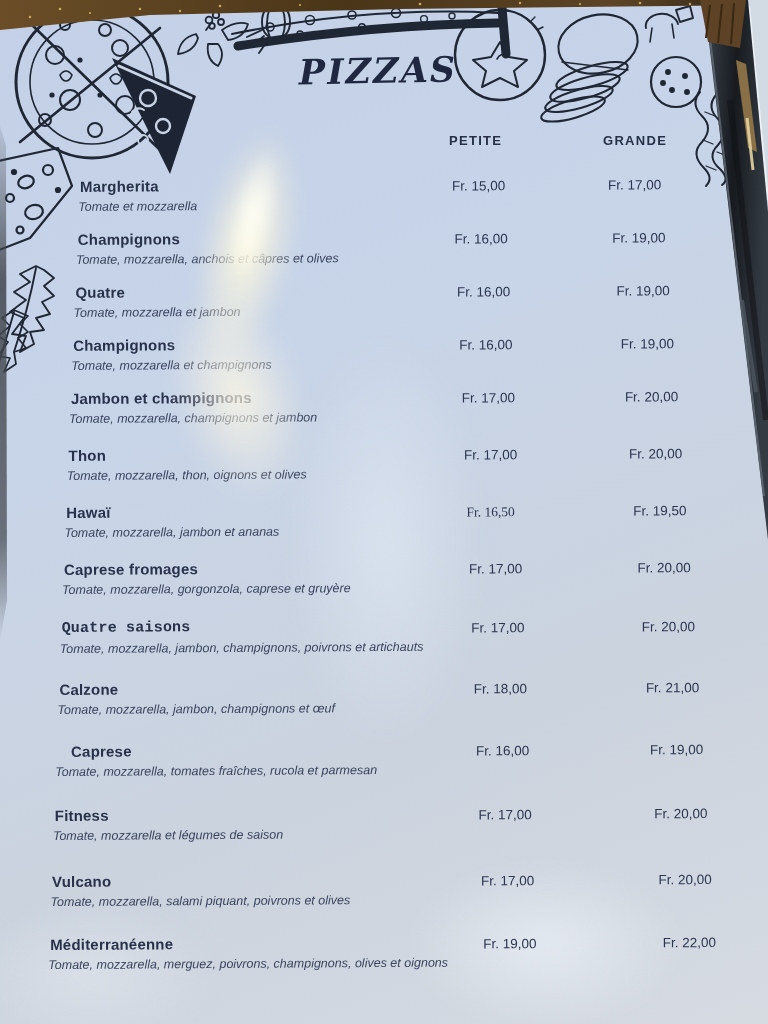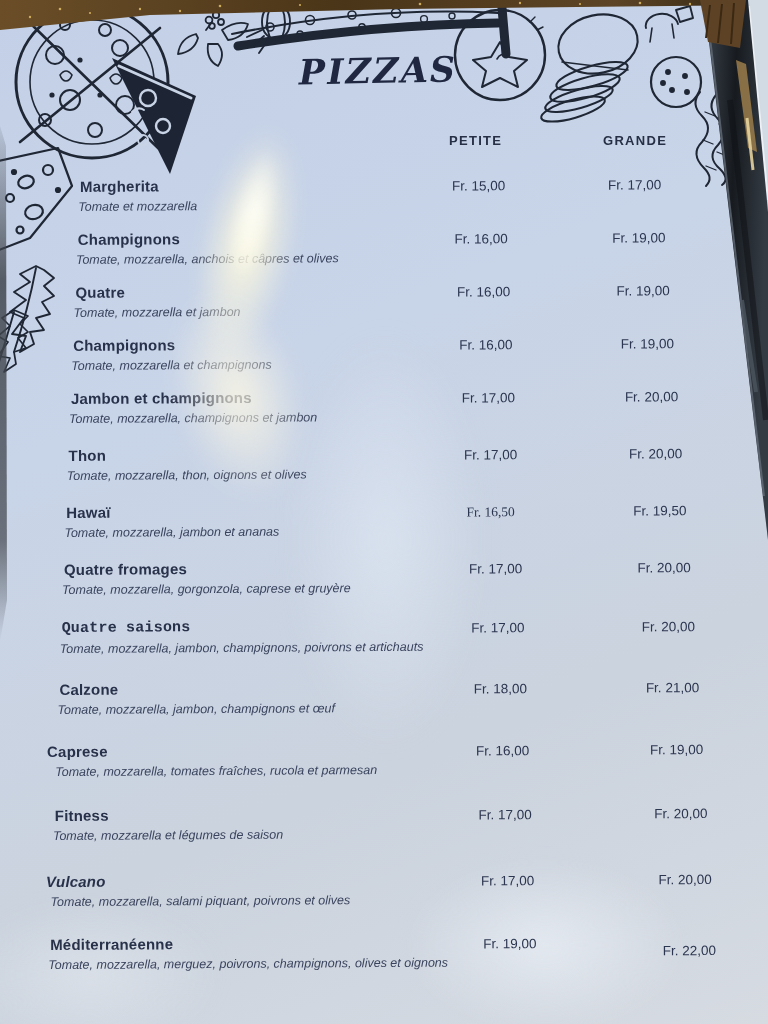--- a/index.html
+++ b/index.html
@@ -201,60 +201,60 @@
         <div class="price" style="left: 464px;">Fr. 17,00</div>
         <div class="price" style="left: 629px;">Fr. 20,00</div>
       </div>
       <div class="row" style="top: 504px;">
         <div class="item-name" style="left: 66.2px;">Hawaï</div>
         <div class="item-desc" style="left: 64.2px;">Tomate, mozzarella, jambon et ananas</div>
         <div class="price" style="left: 466.4px; font-family: Liberation Serif, serif;">Fr. 16,50</div>
         <div class="price" style="left: 633.2px;">Fr. 19,50</div>
       </div>
       <div class="row" style="top: 561px;">
-        <div class="item-name" style="left: 63.9px;">Quatre fromages</div>
+        <div class="item-name" style="left: 63.9px;">Caprese fromages</div>
         <div class="item-desc" style="left: 61.9px;">Tomate, mozzarella, gorgonzola, caprese et gruyère</div>
         <div class="price" style="left: 468.8px;">Fr. 17,00</div>
         <div class="price" style="left: 637.4px;">Fr. 20,00</div>
       </div>
       <div class="row" style="top: 620px;">
         <div class="item-name" style="left: 61.6px; font-family: Liberation Mono, monospace;">Quatre saisons</div>
         <div class="item-desc" style="left: 59.6px;">Tomate, mozzarella, jambon, champignons, poivrons et artichauts</div>
         <div class="price" style="left: 471.2px;">Fr. 17,00</div>
         <div class="price" style="left: 641.6px;">Fr. 20,00</div>
       </div>
       <div class="row" style="top: 681px;">
         <div class="item-name" style="left: 59.3px;">Calzone</div>
         <div class="item-desc" style="left: 57.3px;">Tomate, mozzarella, jambon, champignons et œuf</div>
         <div class="price" style="left: 473.6px;">Fr. 18,00</div>
         <div class="price" style="left: 645.8px;">Fr. 21,00</div>
       </div>
       <div class="row" style="top: 743px;">
-        <div class="item-name" style="left: 47px;">Caprese</div>
+        <div class="item-name" style="left: 71px;">Caprese</div>
         <div class="item-desc" style="left: 55px;">Tomate, mozzarella, tomates fraîches, rucola et parmesan</div>
         <div class="price" style="left: 476px;">Fr. 16,00</div>
         <div class="price" style="left: 650px;">Fr. 19,00</div>
       </div>
       <div class="row" style="top: 807px;">
         <div class="item-name" style="left: 54.7px;">Fitness</div>
         <div class="item-desc" style="left: 52.7px;">Tomate, mozzarella et légumes de saison</div>
         <div class="price" style="left: 478.4px;">Fr. 17,00</div>
         <div class="price" style="left: 654.2px;">Fr. 20,00</div>
       </div>
       <div class="row" style="top: 873px;">
-        <div class="item-name" style="left: 46px; font-style: italic;">Vulcano</div>
+        <div class="item-name" style="left: 52px;">Vulcano</div>
         <div class="item-desc" style="left: 50.4px;">Tomate, mozzarella, salami piquant, poivrons et olives</div>
         <div class="price" style="left: 480.8px;">Fr. 17,00</div>
         <div class="price" style="left: 658.4px;">Fr. 20,00</div>
       </div>
       <div class="row" style="top: 936px;">
         <div class="item-name" style="left: 50.1px;">Méditerranéenne</div>
         <div class="item-desc" style="left: 48.1px;">Tomate, mozzarella, merguez, poivrons, champignons, olives et oignons</div>
         <div class="price" style="left: 483.2px;">Fr. 19,00</div>
-        <div class="price" style="left: 662.6px; margin-top: 8px;">Fr. 22,00</div>
+        <div class="price" style="left: 662.6px;">Fr. 22,00</div>
       </div>
     </div>
 
   <div class="sheen glare-a"></div>
   <div class="sheen glare-b"></div>
   <div class="sheen glare-c"></div>
 
   <svg class="layer" viewBox="0 0 768 1024">
     <defs>
       <linearGradient id="woodGrad" x1="0" y1="0" x2="1" y2="0">

